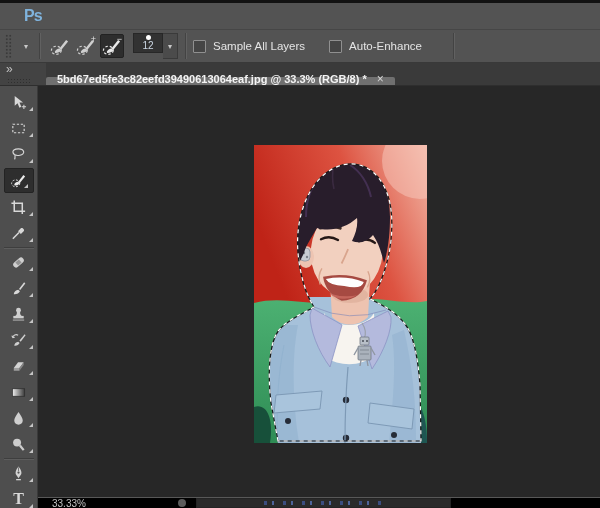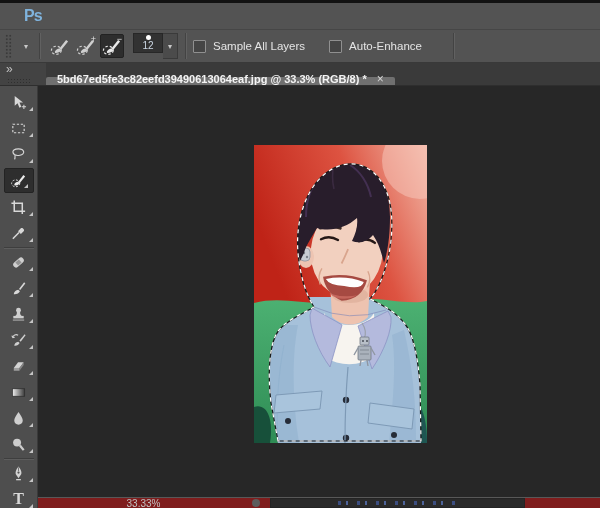--- a/index.html
+++ b/index.html
@@ -80,22 +80,22 @@
               margin:1px 0; flex:none; }
   .type-glyph { font-family:"Liberation Serif", serif; font-weight:bold; font-size:16px;
                 color:#d8d8d8; }
 
   .canvas-col { flex:1; display:flex; flex-direction:column; }
   .canvas { flex:1; position:relative; background:#272727; overflow:hidden; }
   .photo { position:absolute; left:216px; top:59px; width:173px; height:298px; }
   .photo svg { display:block; width:173px; height:298px; }
 
   
-  .status-bar { height:11px; background:#7f1d1d; border-top:1px solid #585858;
-                display:flex; align-items:flex-start; padding-left:14px; overflow:hidden;justify-content:center; }
+  .status-bar { height:11px; background:#000000; border-top:1px solid #585858;
+                display:flex; align-items:flex-start; padding-left:14px; overflow:hidden; }
   .status-zoom { font-size:10px; color:#c2c2c2; line-height:11px; }
   .status-knob { width:8px; height:8px; border-radius:50%; background:#5c5c5c;
                  margin:1px 0 0 92px; }
   .status-inset { width:255px; height:10px; background:#2a2a2a; margin-left:10px;
                   border:1px solid #242424; position:relative; overflow:hidden; }
   .status-smudge { position:absolute; left:58px; top:2px; width:130px; height:4px; opacity:.75;
                    background:repeating-linear-gradient(90deg, transparent 0 9px,
                    #41599c 9px 12px, transparent 12px 17px, #5a77c0 17px 19px); }
 </style>
 </head>

